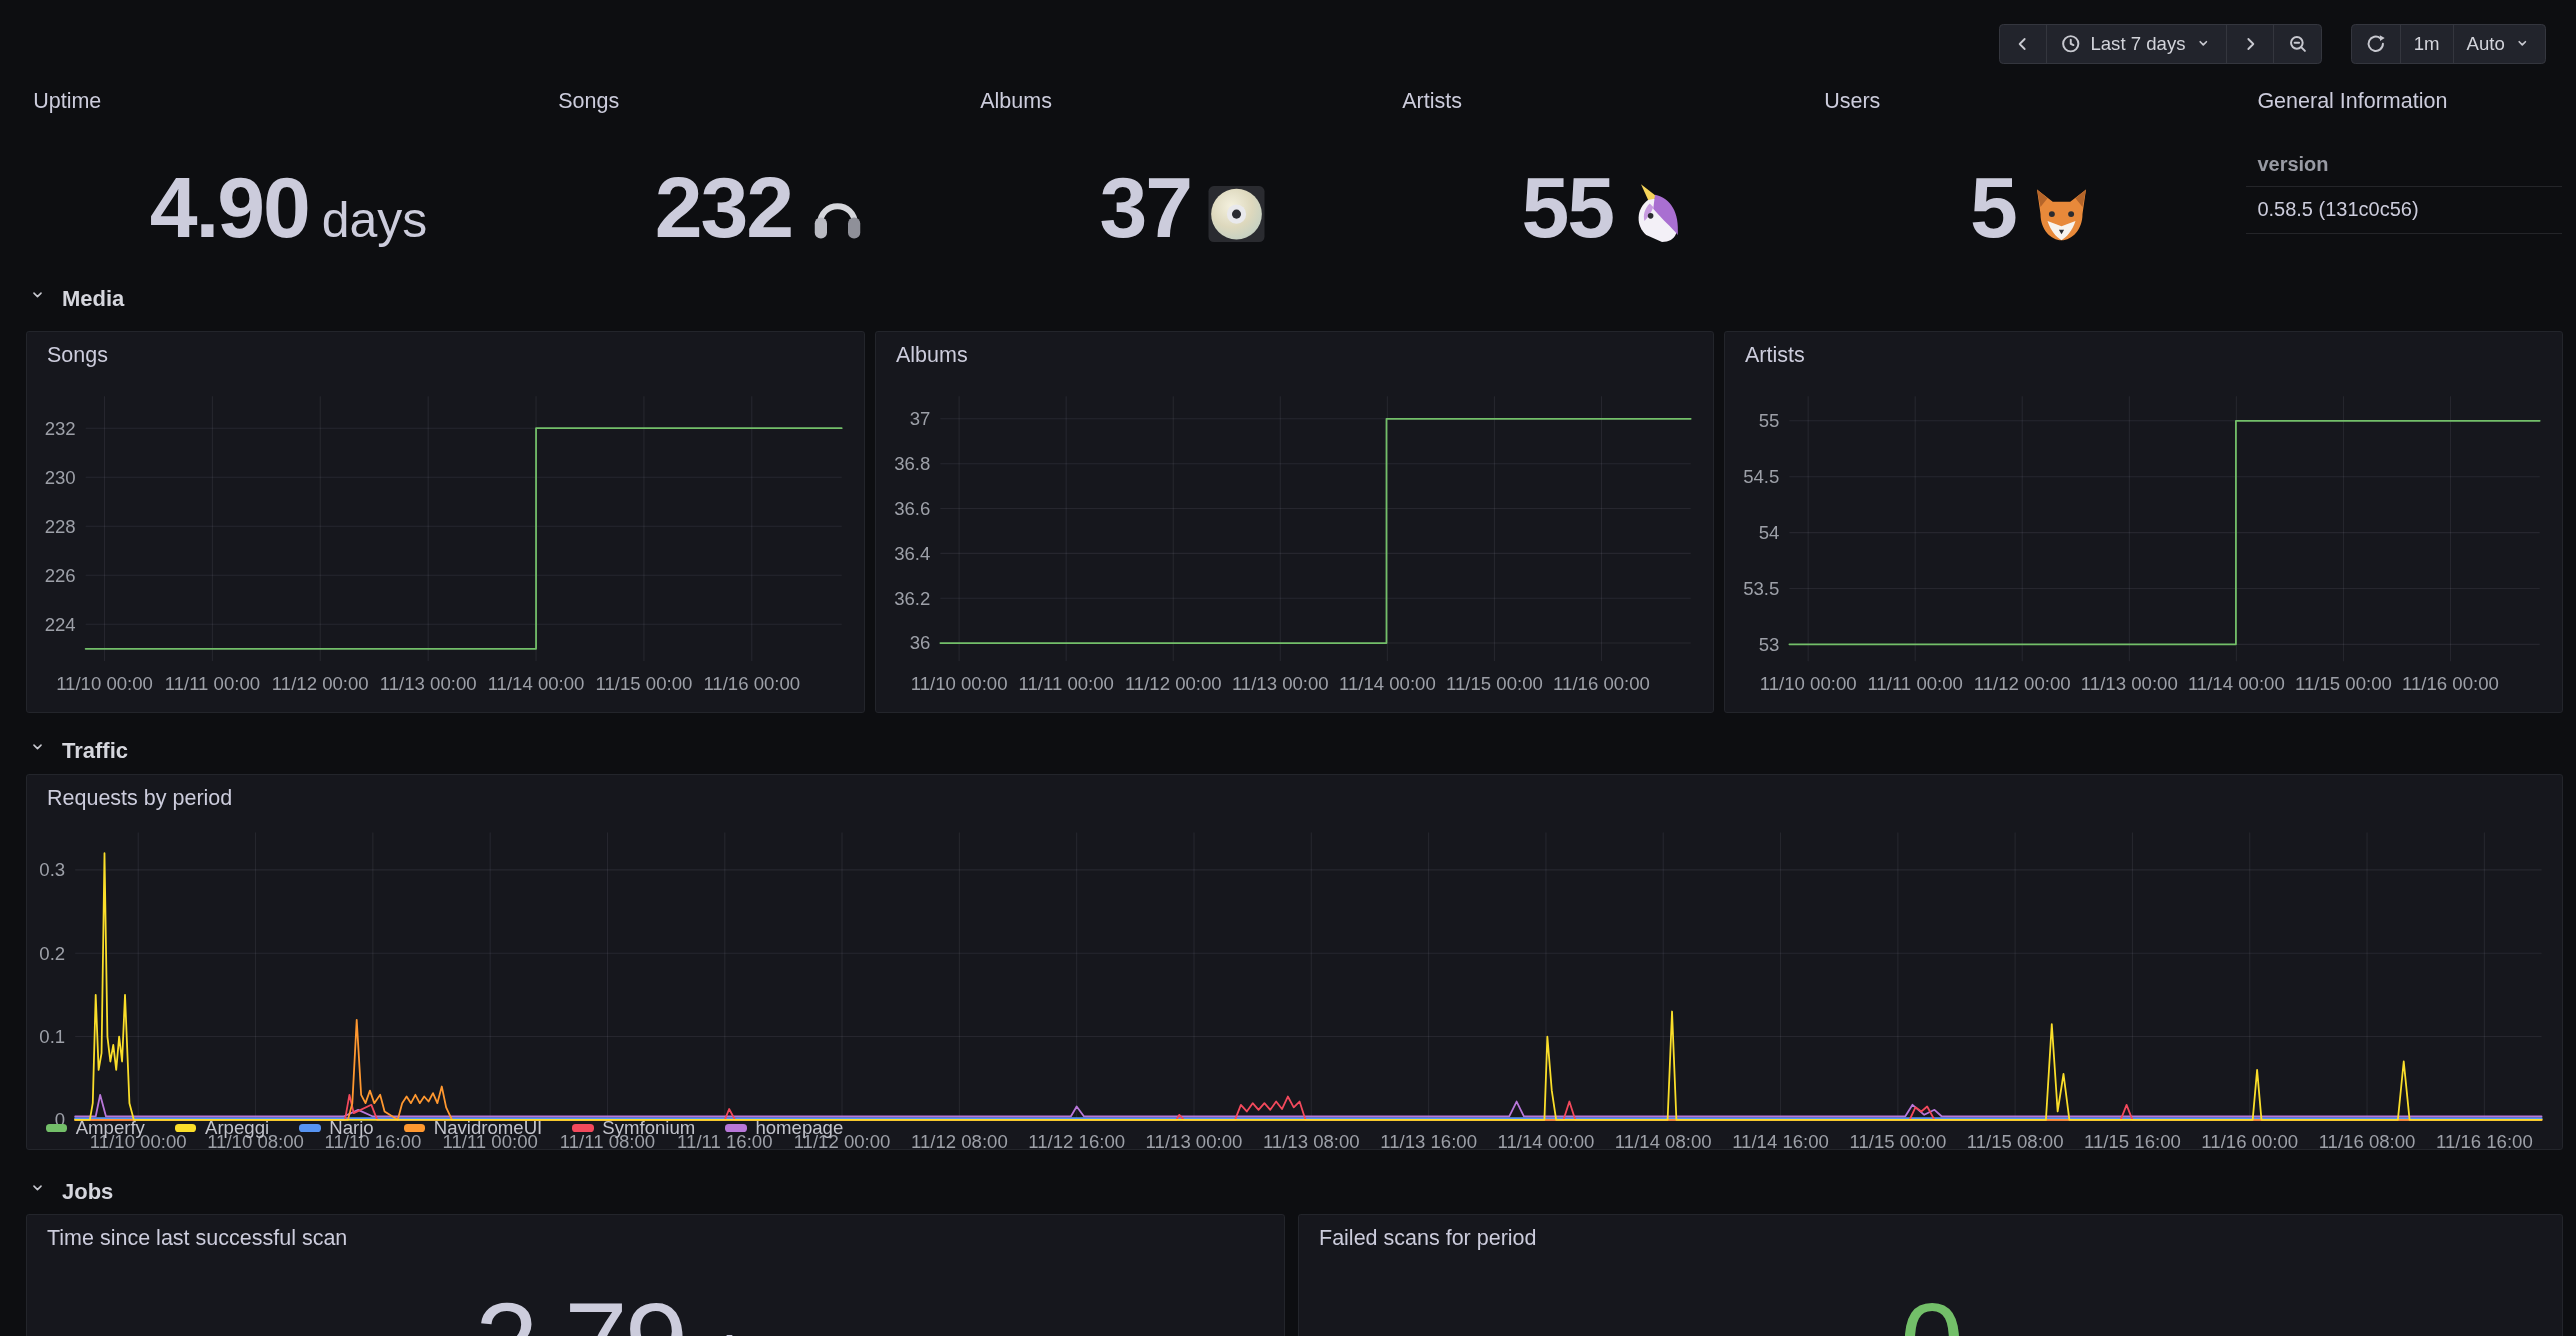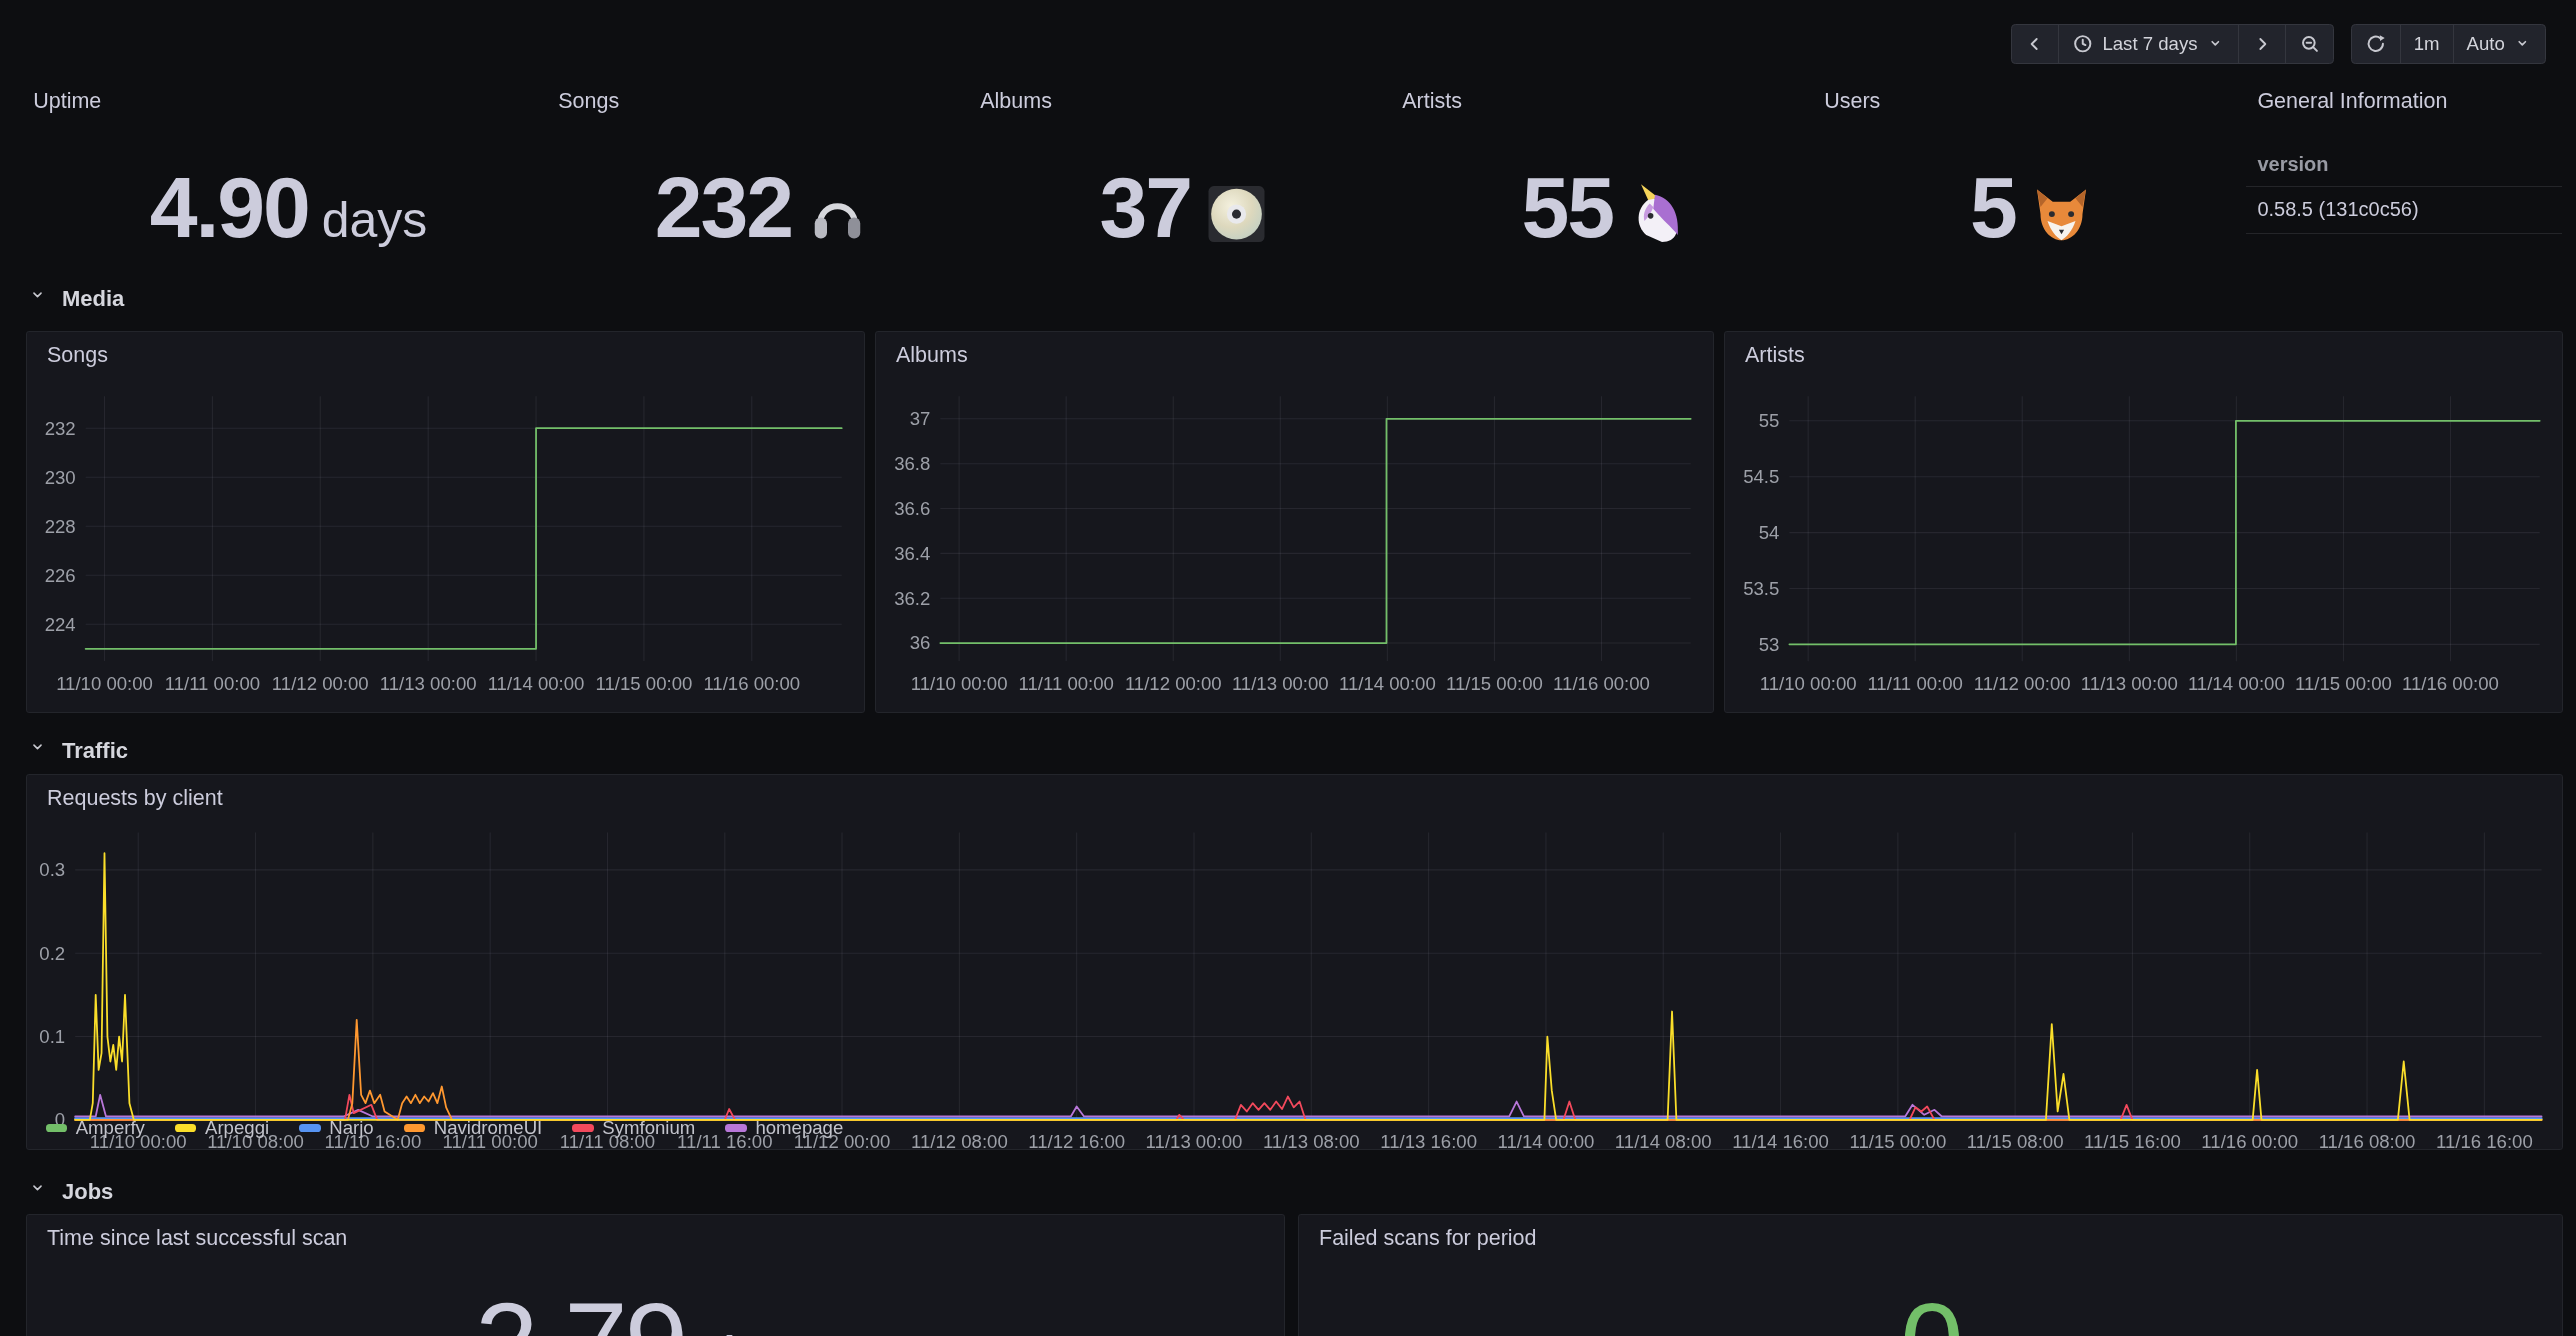--- a/index.html
+++ b/index.html
@@ -2,21 +2,21 @@
 <html style="font-size:11.4px"><head>
 <meta charset="utf-8">
 <style>
   * { margin:0; padding:0; box-sizing:border-box; }
   html,body { background:#0d0e11; }
   body {
     position:relative; width:2576px; height:1337px; overflow:hidden;
     font-family:"Liberation Sans", sans-serif; color:#ccccdc;
   }
   
-  .toolbar { position:absolute; top:23.6px; right:30px; height:40px; display:flex; gap:17px; }
+  .toolbar { position:absolute; top:23.6px; right:30px; height:40px; display:flex; gap:29px; }
   .btn-group { display:flex; height:40px; background:#22242c; border:0.7px solid #34363e; border-radius:4.3px; overflow:hidden; }
   .tb-btn { display:flex; align-items:center; gap:8.6px; padding:0 13px; color:#d3d4db; font-size:18.6px; font-weight:500; cursor:pointer; }
   .tb-btn + .tb-btn { border-left:0.7px solid #34363e; }
   .tb-btn svg { display:block; }
   .icon-stroke { stroke:#c7c8cf; stroke-width:2.2; fill:none; stroke-linecap:round; stroke-linejoin:round; }
   
   .stats-row { position:absolute; top:89px; left:26px; width:2537px; height:215px; display:flex; }
   .stat-cell { position:relative; }
   .stat-label { font-size:21.5px; font-weight:500; color:#ccccdc; padding-left:7.2px; }
   .stat-value-wrap { display:flex; justify-content:center; align-items:baseline; margin-top:46px; }
@@ -282,21 +282,21 @@
 </div>
 
 <div class="section-header" style="top:738px; left:29px;">
   <svg width="17" height="17" viewBox="0 0 24 24">
       <polyline class="icon-stroke" points="7,10 12,15 17,10"></polyline>
     </svg>
   <span>Traffic</span>
 </div>
 
 <div class="panel" style="left:26px; top:774px; width:2537px; height:376px;">
-  <div class="panel-title">Requests by client</div>
+  <div class="panel-title">Requests by period</div>
   <div class="chart-canvas" style="left:10px; top:46px; width:2517px; height:336px;"><svg width="2517" height="336" viewBox="0 0 3518 470">
         <line class="grid" x1="140.2" y1="16" x2="140.2" y2="418"></line>
         <text class="tick" x="140.2" y="458" text-anchor="middle">11/10 00:00</text>
         <line class="grid" x1="304.3" y1="16" x2="304.3" y2="418"></line>
         <text class="tick" x="304.3" y="458" text-anchor="middle">11/10 08:00</text>
         <line class="grid" x1="468.4" y1="16" x2="468.4" y2="418"></line>
         <text class="tick" x="468.4" y="458" text-anchor="middle">11/10 16:00</text>
         <line class="grid" x1="632.5" y1="16" x2="632.5" y2="418"></line>
         <text class="tick" x="632.5" y="458" text-anchor="middle">11/11 00:00</text>
         <line class="grid" x1="796.6" y1="16" x2="796.6" y2="418"></line>

